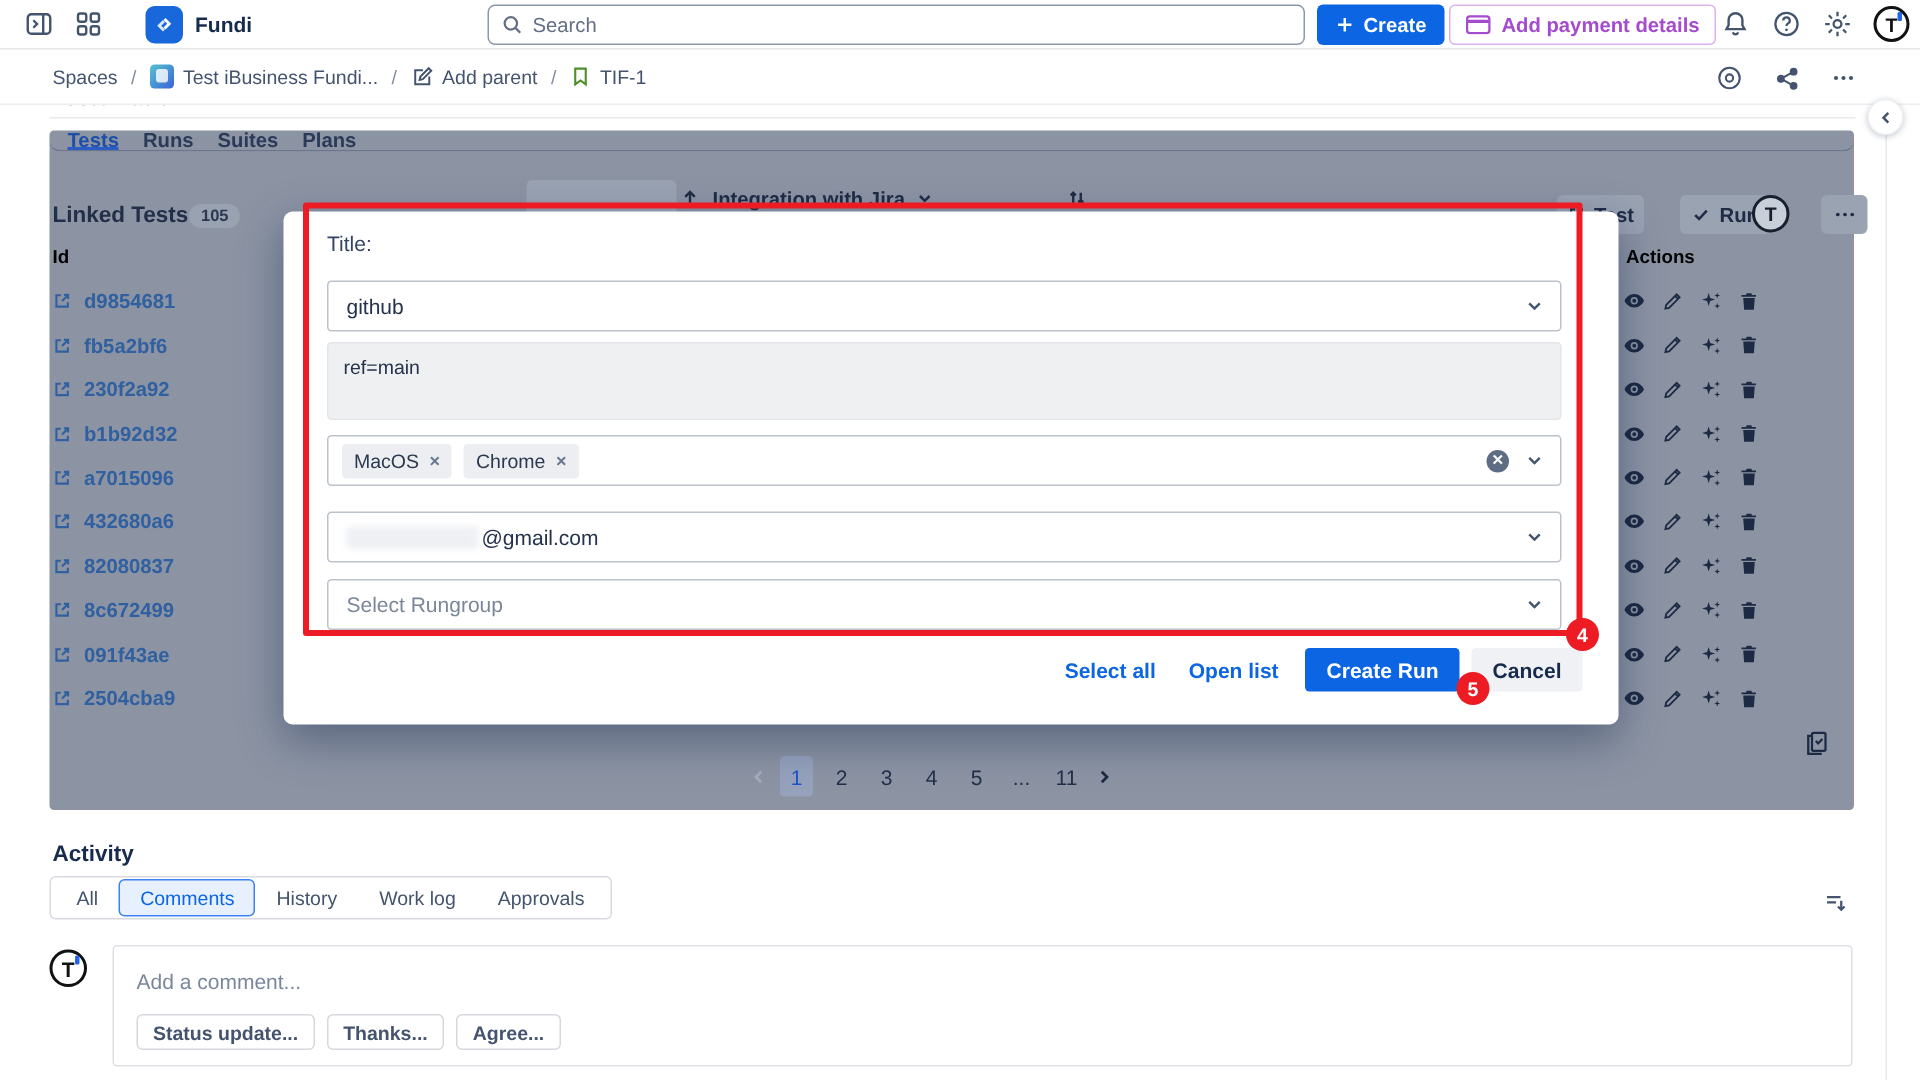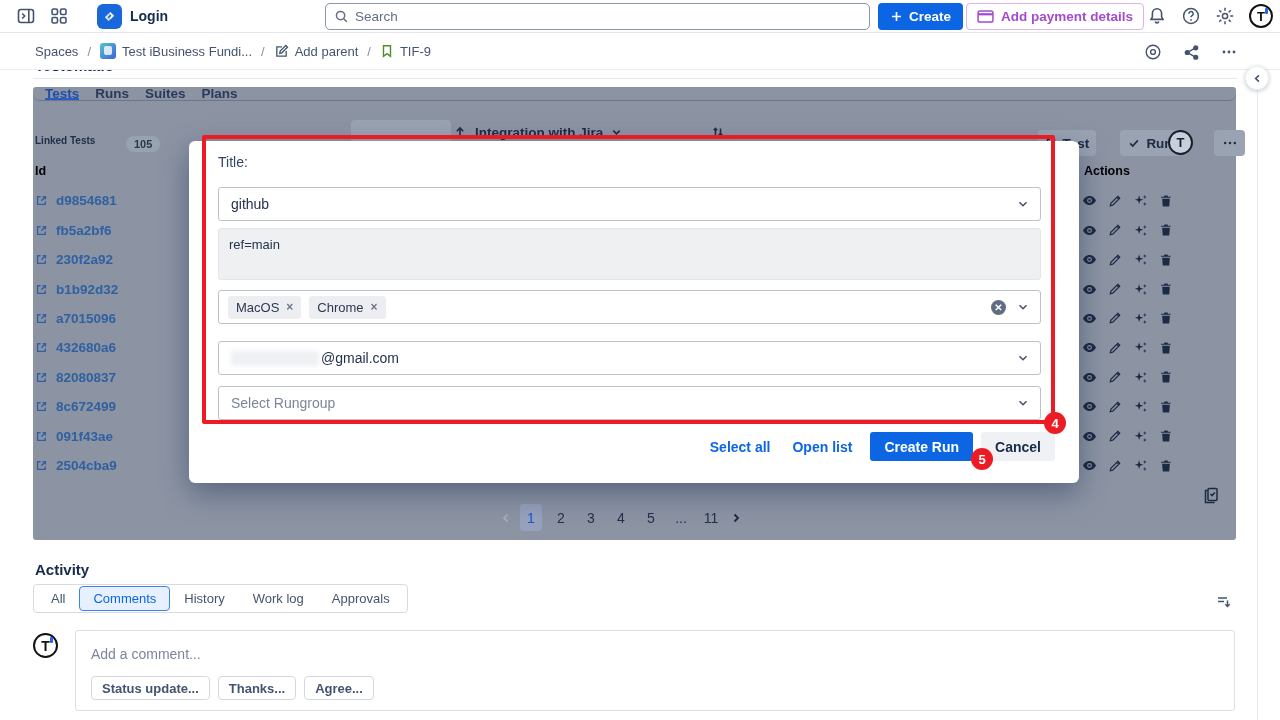--- a/index.html
+++ b/index.html
@@ -38,21 +38,21 @@
   .panel-heading { position:absolute; left:35px; top:57px; font-size:15px; font-weight:bold; color:#172b4d; z-index:2; }
   .heading-line { position:absolute; left:33px; top:78px; width:1204px; height:1px; background:#e7e9ec; z-index:2; }
 
   
   .panel { position:absolute; left:33px; top:87px; width:1203px; height:453px; background:#8c94a4; border-radius:3px; z-index:3; }
   .tabsrow { position:absolute; left:0; top:0; right:0; height:14px; display:flex; align-items:stretch; padding-left:12px; gap:16px; border-bottom:1px solid rgba(23,43,77,.28);border-radius:15px; }
   .tab { display:flex; align-items:center; font-size:13.5px; font-weight:bold; color:#2a3a58; position:relative; cursor:pointer; }
   .tab.active { color:#1d4fa8; }
   .tab.active::after { content:''; position:absolute; left:0; right:0; bottom:0; height:2.5px; background:#2b5cc5; }
 
-  .lt-label { position:absolute; left:2px; top:48px; font-size:10px; font-weight:bold; color:#222f49; }
+  .lt-label { position:absolute; left:2px; top:48px; font-size:15px; font-weight:bold; color:#222f49; }
   .lt-badge { position:absolute; left:93px; top:49px; background:#99a2b1; color:#2b3950; font-size:11px; font-weight:bold; border-radius:9px; padding:2px 8px; }
 
   .dim-chip { background:#9aa3b2; border-radius:4px; color:#202c46; display:flex; align-items:center; justify-content:center; gap:6px; font-size:13.5px; font-weight:bold; cursor:pointer;margin-left:16px; }
   .branch-select { position:absolute; left:442px; top:32px; width:265px; height:26px; display:flex; align-items:center; gap:8px; color:#202c46; font-size:13.5px; font-weight:bold; cursor:pointer; }
 
   .col-header { position:absolute; font-size:12.5px; font-weight:bold; color:#000000; }
   .id-col { position:absolute; left:2px; top:99px; display:flex; flex-direction:column; }
   .id-row { height:29.45px; display:flex; align-items:center; gap:8px; color:#30609f; font-size:13.5px; font-weight:bold; cursor:pointer; }
   .act-col { position:absolute; left:1049px; top:99px; display:flex; flex-direction:column; }
   .act-row { height:29.45px; display:flex; align-items:center; gap:11px; color:#1d2a44; }
@@ -118,21 +118,21 @@
           <rect x="3" y="11.5" width="5.5" height="5.5" rx="1.5"></rect>
           <rect x="11.5" y="11.5" width="5.5" height="5.5" rx="1.5"></rect>
         </svg>
     </span>
     <span class="jira-logo">
       <svg viewBox="0 0 24 24" width="17" height="17">
           <path fill="#fff" d="M13.2 5.6 18.6 11l-5.4 5.4-1.9-1.9 3.5-3.5-3.5-3.5z"></path>
           <path fill="#fff" d="M10.8 18.4 5.4 13l5.4-5.4 1.9 1.9-3.5 3.5 3.5 3.5z" opacity=".85"></path>
         </svg>
     </span>
-    <span class="jira-name">Login</span>
+    <span class="jira-name">Fundi</span>
 
     <div class="searchbox">
       <span>
         <svg viewBox="0 0 16 16" width="15" height="15" fill="none" stroke="#626f86" stroke-width="1.6">
             <circle cx="7" cy="7" r="4.4"></circle>
             <path d="m10.4 10.4 3.3 3.3"></path>
           </svg>
       </span>
       <input type="text" placeholder="Search" style="">
     </div>
@@ -195,21 +195,21 @@
             <path d="M8.5 3H3v10h10V7.5"></path>
             <path d="m12.6 1.6 1.8 1.8-6 6-2.3.5.5-2.3z"></path>
           </svg>
         <span>Add parent</span>
       </span>
       <span class="crumb-sep">/</span>
       <span class="crumb">
         <svg viewBox="0 0 16 16" width="14" height="14" fill="none" stroke="#4b8f29" stroke-width="1.6">
             <path d="M4 2h8v12l-4-3-4 3z"></path>
           </svg>
-        <span>TIF-9</span>
+        <span>TIF-1</span>
       </span>
     </div>
     <div class="crumb-actions">
       <span class="icon-btn">
         <svg viewBox="0 0 18 18" width="18" height="18" fill="none" stroke="currentColor" stroke-width="1.4">
             <circle cx="9" cy="9" r="6.8"></circle>
             <circle cx="9" cy="9" r="2.4"></circle>
           </svg>
       </span>
       <span class="icon-btn">

